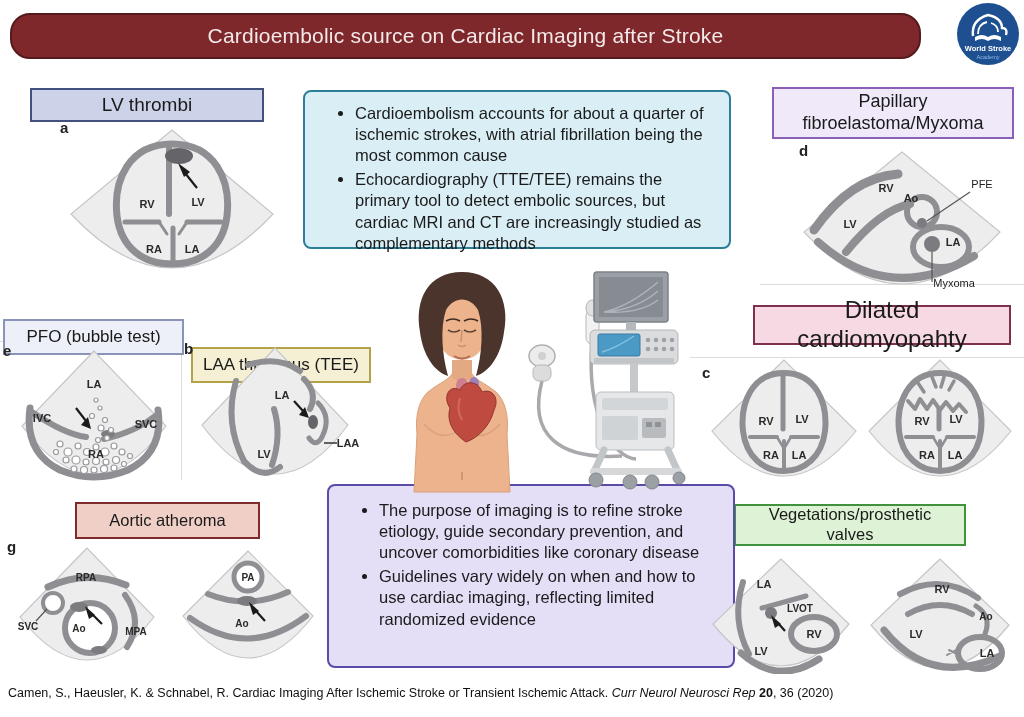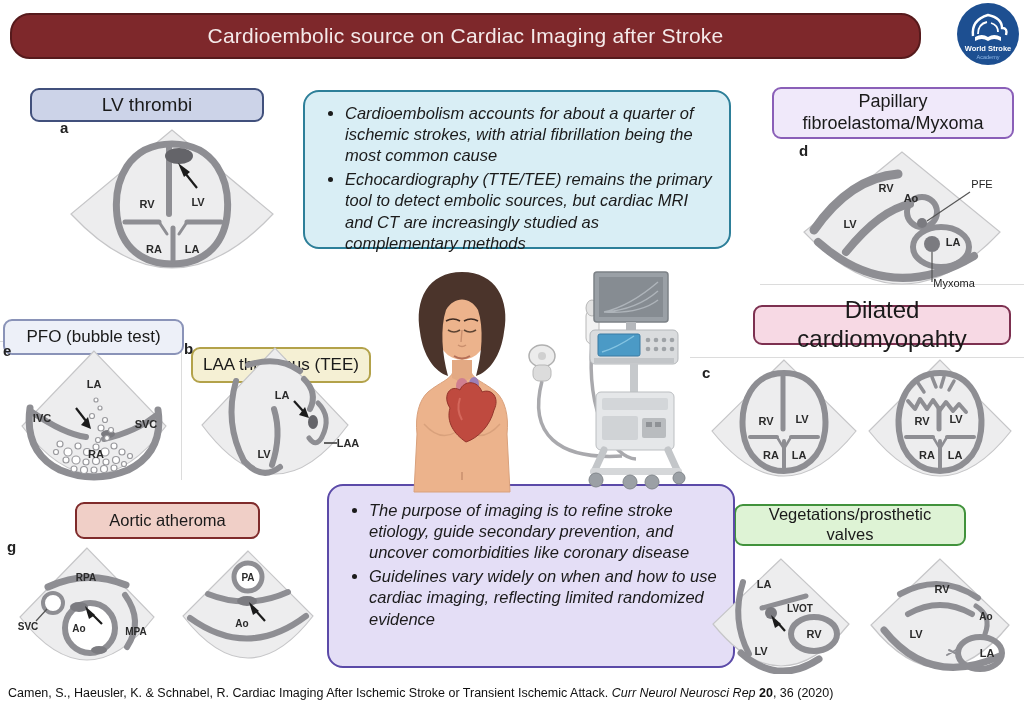--- a/index.html
+++ b/index.html
@@ -16,33 +16,33 @@
   .banner {
     left:10px; top:13px; width:911px; height:46px;
     background:#7e282b; border:2px solid #561a1c; border-radius:20px;
     display:flex; align-items:center; justify-content:center;
     color:#f4e9e9; font-size:21px; letter-spacing:.2px;
   }
 
   
   .pill {
     display:flex; align-items:center; justify-content:center; text-align:center;
-    border-radius:9px; font-size:17px; color:#1a1a1a; line-height:1.2; padding:2px 8px;
+    border-radius:0; font-size:17px; color:#1a1a1a; line-height:1.2; padding:2px 8px;
   }
   .pill-lv   { left:30px;  top:88px;  width:234px; height:34px; background:#ccd3e8; border:2.5px solid #41507c; font-size:19px; }
   .pill-pap  { left:772px; top:87px;  width:242px; height:52px; background:#f0e9fa; border:2.5px solid #8a5fb8; font-size:18px; }
   .pill-pfo  { left:3px;   top:299px; width:181px; height:36px; background:#edf0f8; border:2.5px solid #8a93b8;margin-top:20px; }
   .pill-laa  { left:191px; top:299px; width:180px; height:36px; background:#f5f0d4; border:2.5px solid #b3a24a;margin-top:48px; }
   .pill-dil  { left:753px; top:305px; width:258px; height:40px; background:#f7d9e4; border:2.5px solid #7d3050; font-size:24px; }
   .pill-aor  { left:75px;  top:502px; width:185px; height:37px; background:#f0cfc7; border:2.5px solid #7f2b2b; font-size:16.5px; }
   .pill-veg  { left:734px; top:504px; width:232px; height:42px; background:#def3d5; border:2.5px solid #41923c; font-size:16.5px; }
 
   
   .note {
-    border-radius:16px; padding:11px 14px 8px 10px; font-size:16.5px; line-height:1.28;font-style:italic;
+    border-radius:8px; padding:11px 14px 8px 20px; font-size:16.5px; line-height:1.28;
   }
   .note-top    { left:303px; top:90px;  width:428px; height:159px; background:#d9eef5; border:2.5px solid #2d7f99; }
   .note-bottom { left:327px; top:484px; width:408px; height:184px; background:#e4def6; border:2.5px solid #5b4aa8; padding-top:14px; }
   .note ul { margin:0; padding-left:30px; }
   .note li { margin-bottom:3px; }
 
   .letter { font-weight:bold; font-size:15px; color:#222; }
 
   .artline { background:#dcdcdc; }
 

